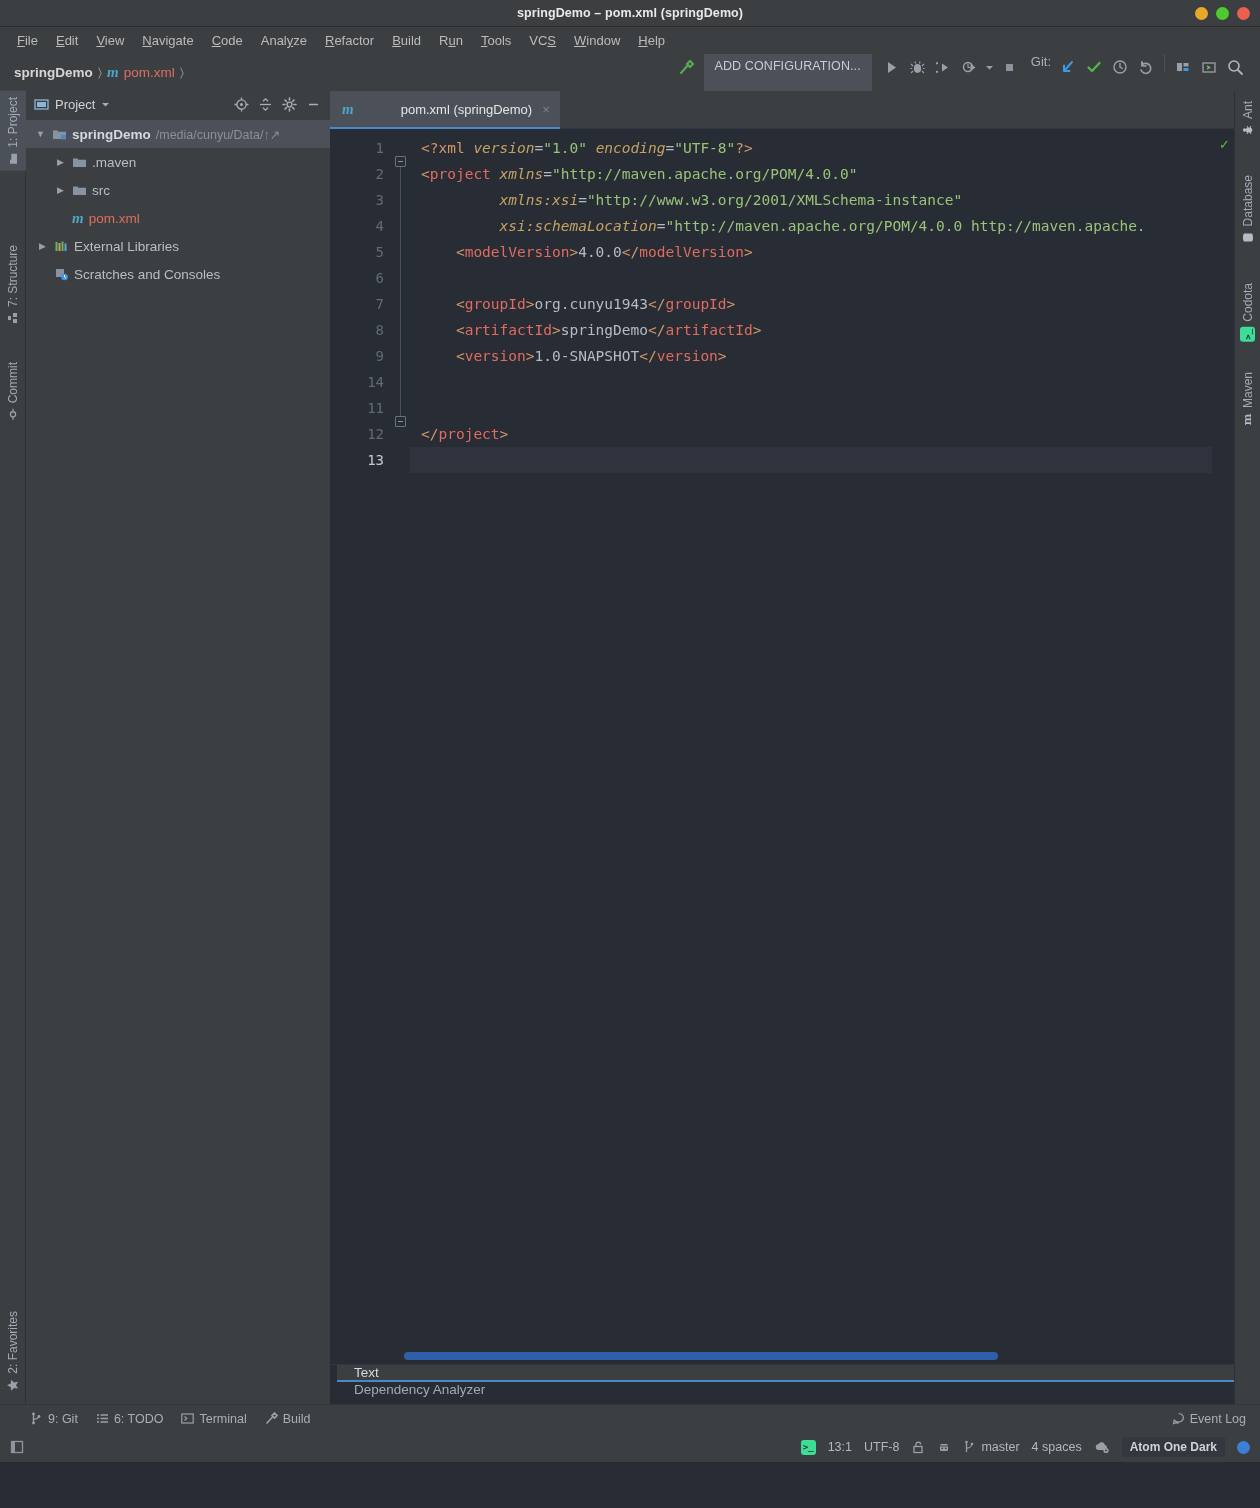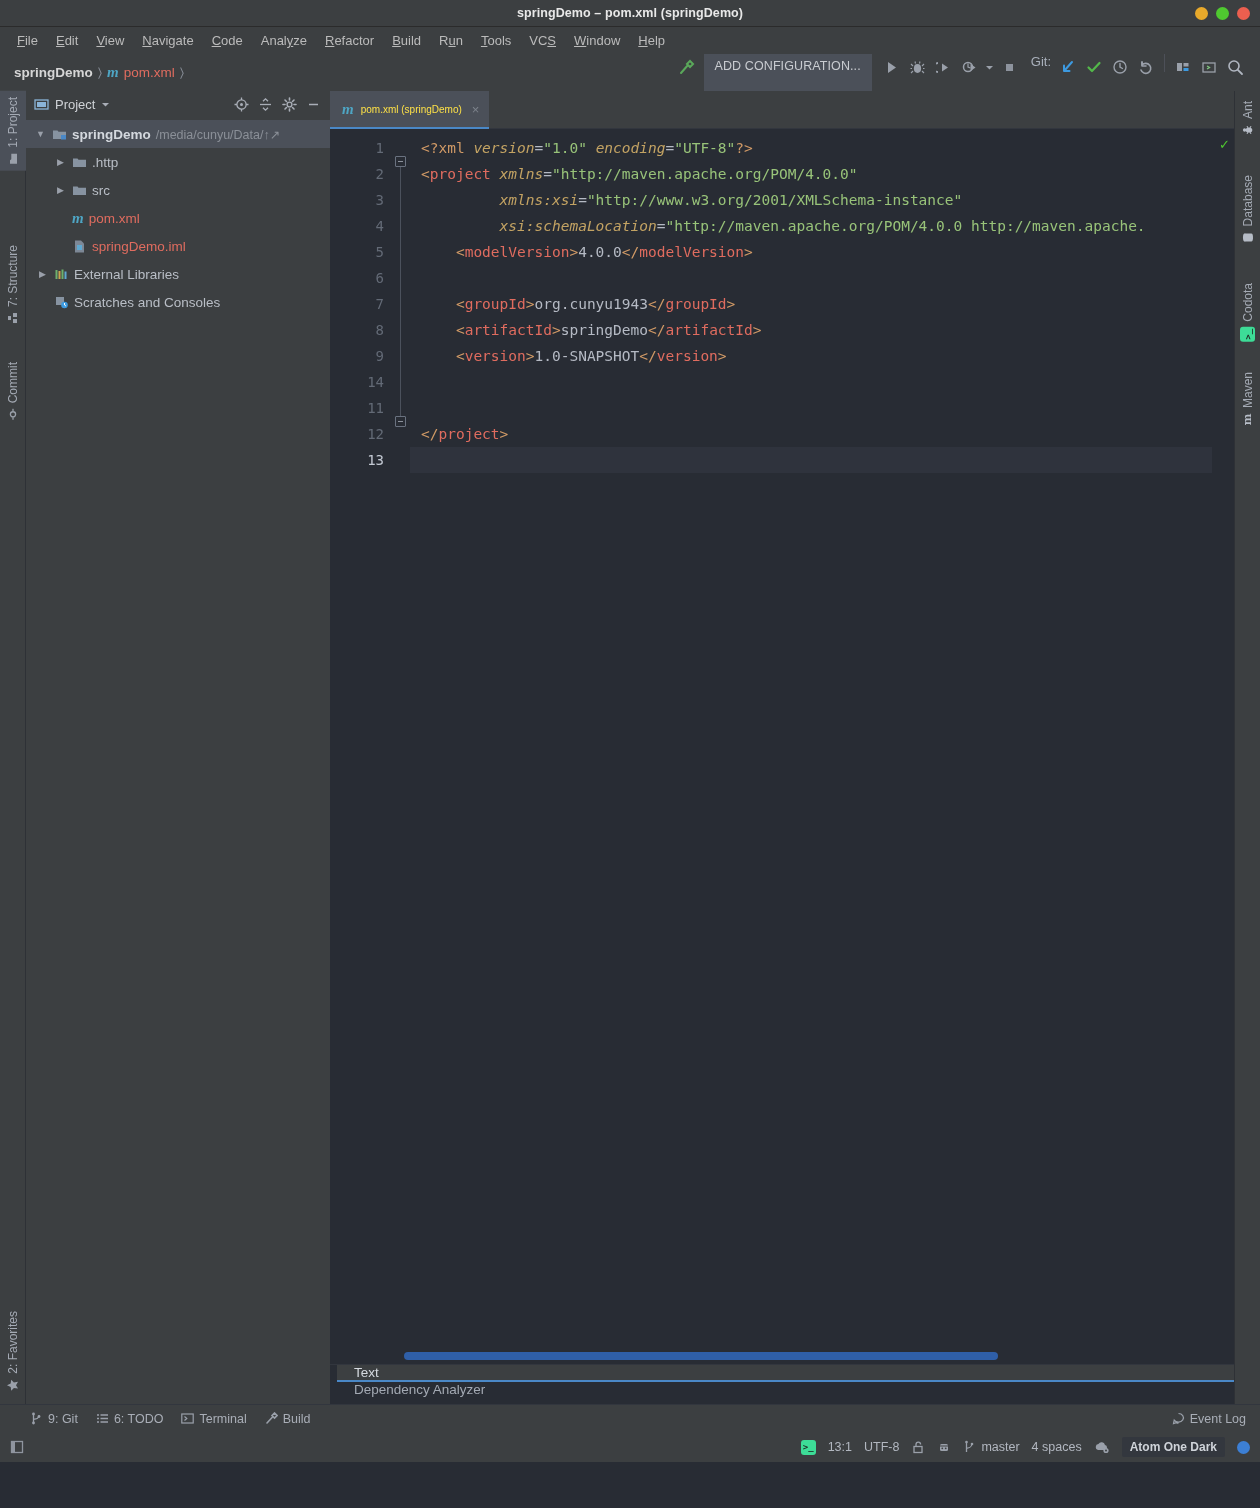--- a/index.html
+++ b/index.html
@@ -80,21 +80,21 @@
   .tplain { color: #b9bec6; }
 
   
   .editorarea { flex: 1; display: flex; flex-direction: column; background: #282c34; min-width: 0; }
   .tabstrip { height: 38px; background: #3c3f41; display: flex; align-items: flex-end; }
   .etab {
     height: 38px; display: flex; align-items: center; gap: 7px; padding: 0 10px 0 12px;
     background: #4b5059; border-bottom: 2px solid #4a88c7; cursor: default;
   }
   .etab-m { color: #4ea5c4; font-style: italic; font-weight: bold; font-family: "Liberation Serif", serif; font-size: 15px; }
-  .etab-name { color: #fde047; font-size: 10px; }
+  .etab-name { color: #e5e5e5; font-size: 13px; margin-left: 40px; }
   .etab-x { color: #7d838c; font-size: 13px; margin-left: 3px; cursor: default; }
   .tabstrip-fill { flex: 1; height: 38px; border-bottom: 1px solid #32363e; }
 
   .codewrap { flex: 1; display: flex; position: relative; background: #282c34; overflow: hidden; }
   .gutter {
     width: 62px; flex: 0 0 62px; padding-top: 6px; text-align: right;
     background: #282c34; position: relative;
   }
   .gutln { height: 26px; line-height: 26px; font-family: "DejaVu Sans Mono", monospace; font-size: 14px; color: #636a76; padding-right: 8px; }
   .gutln.cur { color: #c4cad4; }
@@ -372,49 +372,39 @@
         <span class="tpath">/media/cunyu/Data/↑↗</span>
       </div>
 
       <div class="trow" style="padding-left:28px">
         <span class="arrow">▶</span>
         <span>
           <svg width="15" height="15" viewBox="0 0 15 15">
               <path d="M1 3.5 h4.5 l1 1.2 H14 V12 H1 Z" fill="#8793a1"></path>
             </svg>
         </span>
-        <span class="tplain">.http</span>
+        <span class="tplain">.maven</span>
       </div>
 
       <div class="trow" style="padding-left:28px">
         <span class="arrow">▶</span>
         <span>
           <svg width="15" height="15" viewBox="0 0 15 15">
               <path d="M1 3.5 h4.5 l1 1.2 H14 V12 H1 Z" fill="#8793a1"></path>
             </svg>
         </span>
         <span class="tplain">src</span>
       </div>
 
       <div class="trow" style="padding-left:28px">
         <span class="arrow"></span>
         <span class="crumb-m" style="font-size:15px">m</span>
         <span class="tfile-red">pom.xml</span>
       </div>
 
-      <div class="trow" style="padding-left:28px">
-        <span class="arrow"></span>
-        <span>
-          <svg width="15" height="15" viewBox="0 0 15 15">
-              <path d="M3 1.5 h6 l3 3 V13.5 H3 Z" fill="#7d8896"></path>
-              <rect x="5" y="6" width="5" height="5" fill="#5fa8d0"></rect>
-            </svg>
-        </span>
-        <span class="tfile-red">springDemo.iml</span>
-      </div>
 
       <div class="trow" style="padding-left:10px">
         <span class="arrow">▶</span>
         <span>
           <svg width="15" height="15" viewBox="0 0 15 15">
               <rect x="1.5" y="3" width="2" height="9" fill="#6db06d"></rect>
               <rect x="4.5" y="4" width="2" height="8" fill="#c9a450"></rect>
               <rect x="7.5" y="2.5" width="2" height="9.5" fill="#6db06d"></rect>
               <rect x="10.5" y="4.5" width="2" height="7.5" fill="#5fa8d0"></rect>
             </svg>

